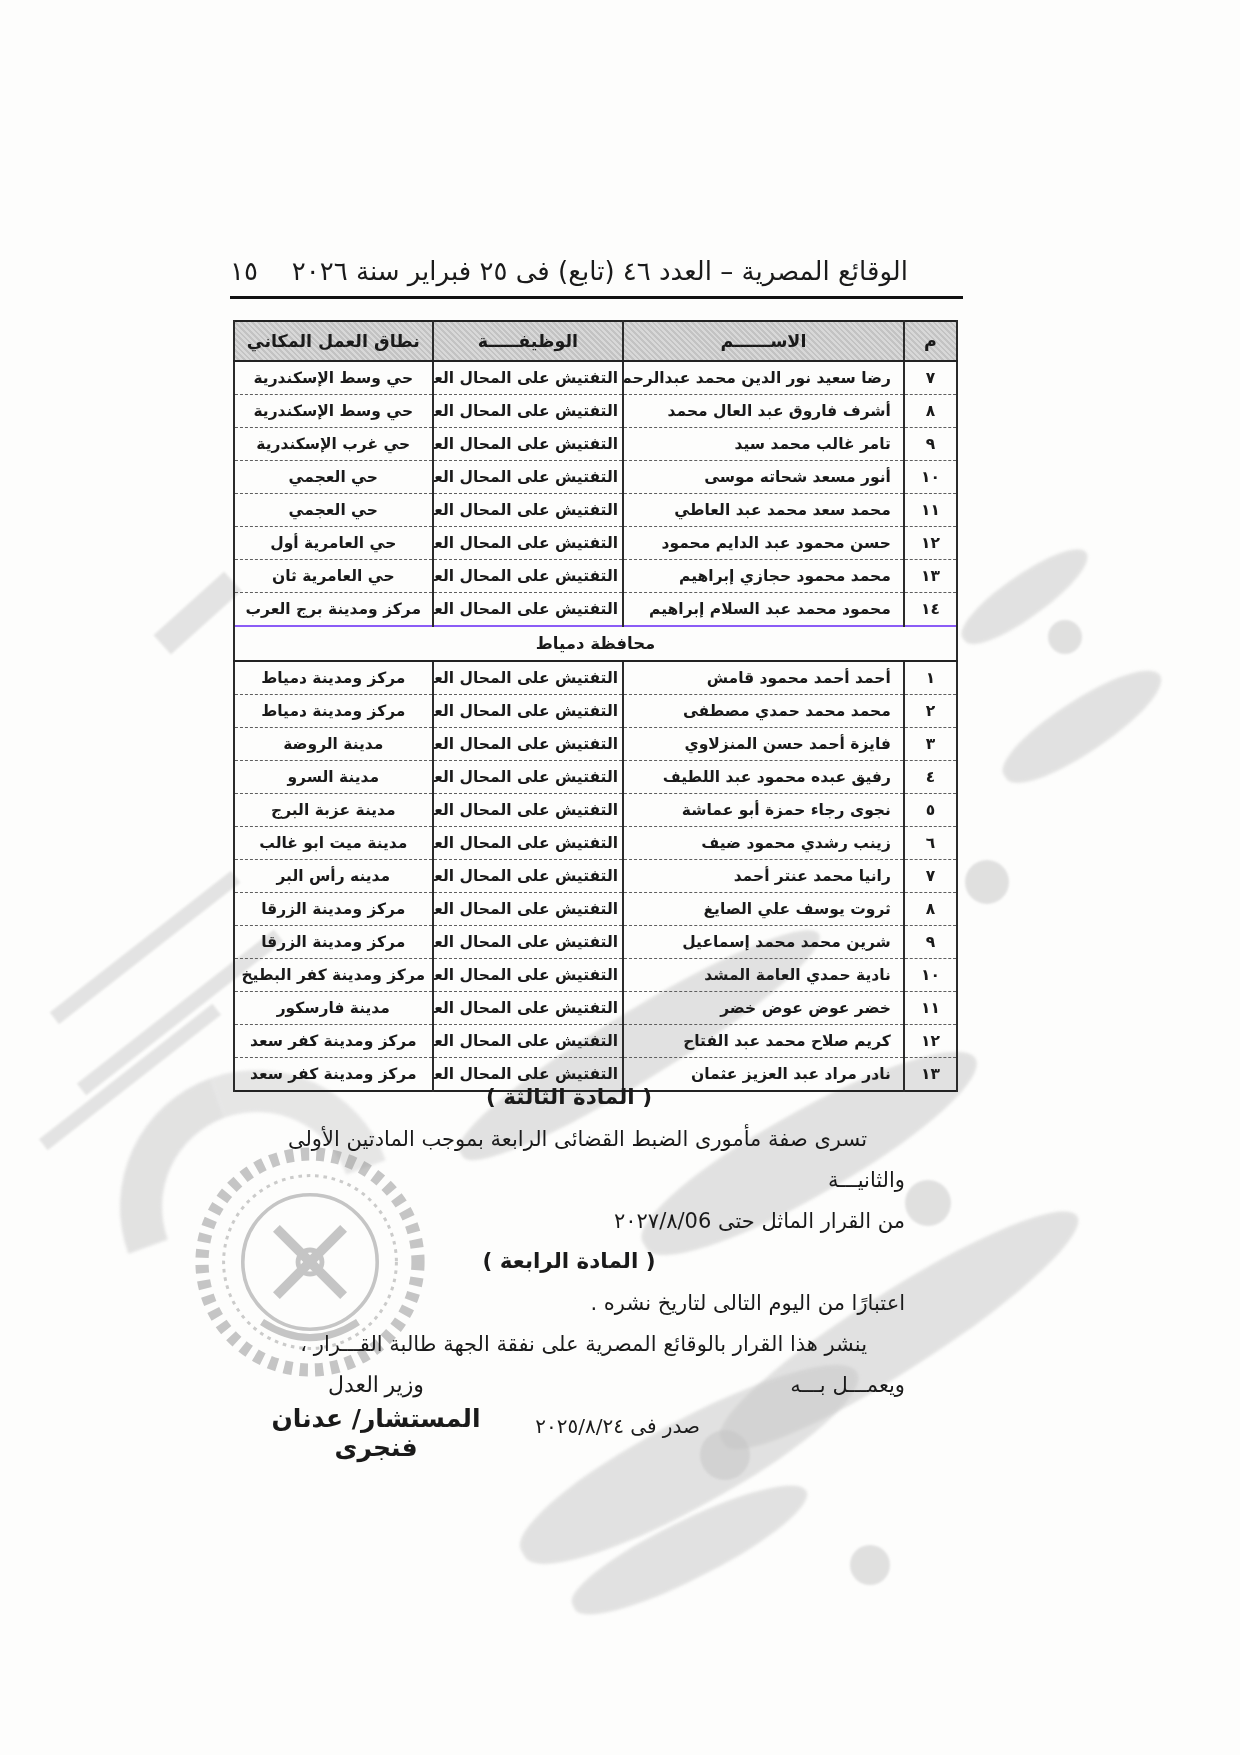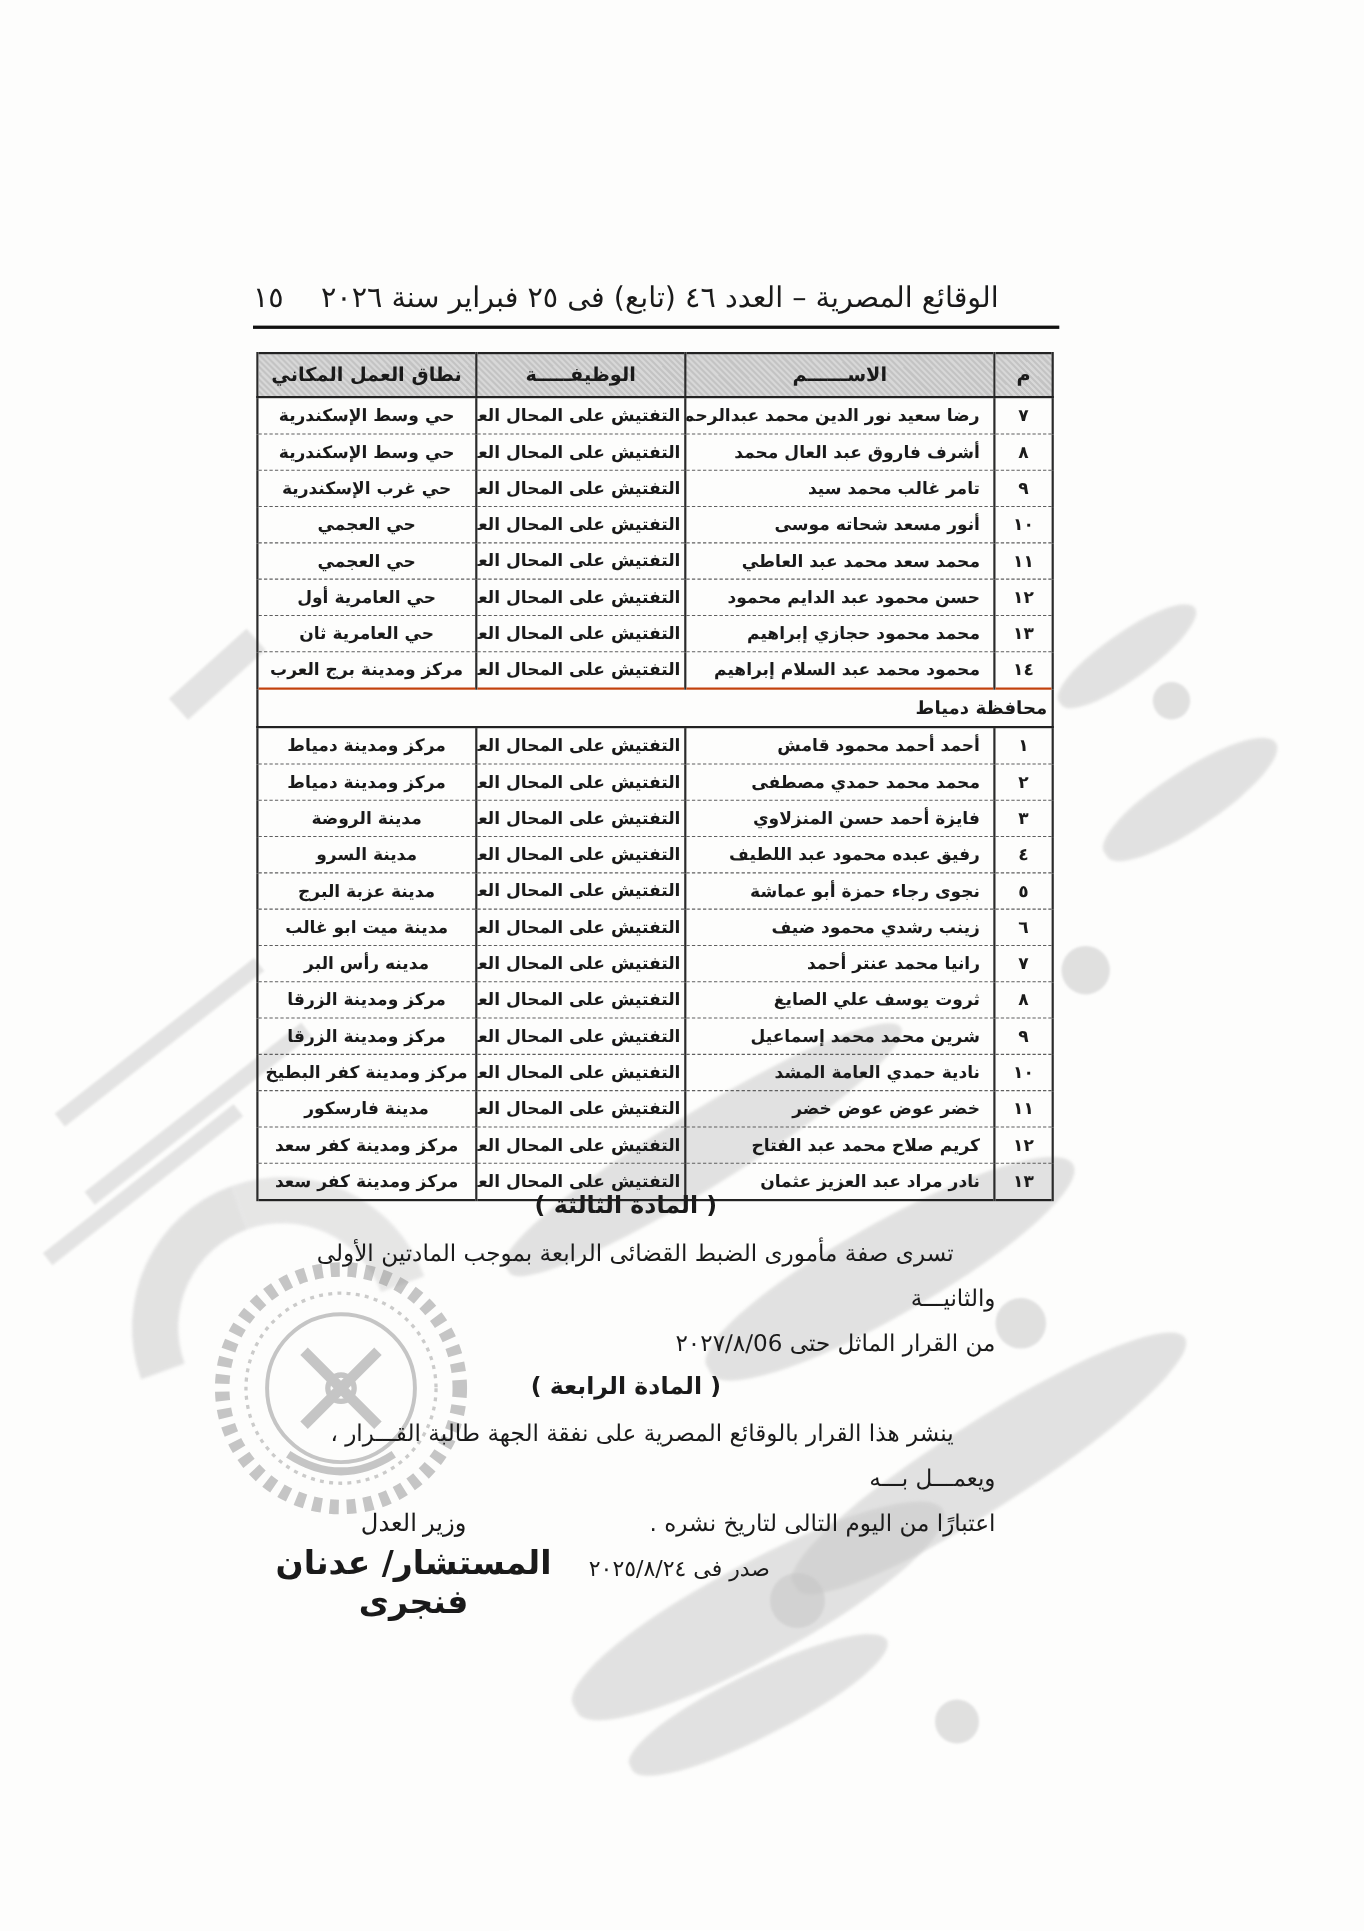--- a/index.html
+++ b/index.html
@@ -30,33 +30,33 @@
   #insp-table{border:2.5px solid #222;}
   #insp-table th{height:38px;background:#c9c9c9;
       background-image:repeating-linear-gradient(45deg,rgba(255,255,255,.28) 0 2px,rgba(0,0,0,.03) 2px 4px);
       border-bottom:2.5px solid #222;font-size:17.5px;font-weight:bold;margin-left:28px;}
   #insp-table tbody td{height:32px;font-size:15.5px;font-weight:bold;
       border-top:1.4px dashed #5f5f5f;}
   #insp-table .c-no{text-align:center;}
   #insp-table .c-name{text-align:right;padding-right:12px;}
   #insp-table .c-job{text-align:center;}
   #insp-table .c-scope{text-align:center;}
-  #insp-table .section-row td{border-top:2px solid #c2410c;border-bottom:2px solid #222;
-      text-align:right;font-size:16.5px;height:33px;}
+  #insp-table .section-row td{border-top:2px solid #8b5cf6;border-bottom:2px solid #222;
+      text-align:center;font-size:16.5px;height:33px;}
   .w-no{width:53px;}.w-name{width:280px;}.w-job{width:190px;}.w-scope{width:198px;}
   
   #articles{position:absolute;left:233px;top:1078px;width:672px;direction:rtl;font-size:21px;}
   .art-title{text-align:center;font-weight:bold;font-size:21.5px;margin:6px 0 10px 0;}
   .art-line{text-align:right;line-height:41px;}
   .art-line.indent{text-indent:38px;}
   #issued{margin-top:8px;text-align:right;padding-right:205px;font-size:20px;}
   
   #sig{position:absolute;left:245px;top:1372px;width:262px;direction:rtl;text-align:center;}
   #sig .sig-title{font-size:22px;font-family:Liberation Serif, serif;}
-  #sig .sig-name{font-size:30px;font-weight:bold;margin-top:6px;}
+  #sig .sig-name{font-size:25px;font-weight:bold;margin-top:6px;}
 </style>
 </head>
 <body>
 
 <div id="page">
 
   <div id="wm">
 
     <div class="wm-bar" style="left:30px;top:940px;width:230px;height:15px;transform:rotate(-38deg);"></div>
     <div class="wm-bar" style="left:55px;top:1005px;width:250px;height:15px;transform:rotate(-38deg);"></div>
@@ -242,22 +242,22 @@
             <td class="c-scope">مركز ومدينة كفر سعد</td>
           </tr>
         </tbody>
     </table>
 
     <div id="articles">
       <div class="art-title">( المادة الثالثة )</div>
       <div class="art-line indent">تسرى صفة مأمورى الضبط القضائى الرابعة بموجب المادتين الأولى والثانيـــة</div>
       <div class="art-line">من القرار الماثل حتى ٢٠٢٧/٨/06</div>
       <div class="art-title">( المادة الرابعة )</div>
+      <div class="art-line">اعتبارًا من اليوم التالى لتاريخ نشره .</div>
       <div class="art-line indent">ينشر هذا القرار بالوقائع المصرية على نفقة الجهة طالبة القـــرار ، ويعمـــل بـــه</div>
-      <div class="art-line">اعتبارًا من اليوم التالى لتاريخ نشره .</div>
       <div id="issued">صدر فى ٢٠٢٥/٨/٢٤</div>
     </div>
 
     <div id="sig">
       <div class="sig-title">وزير العدل</div>
       <div class="sig-name">المستشار/ عدنان فنجرى</div>
     </div>
 
   </div>
 </div>

